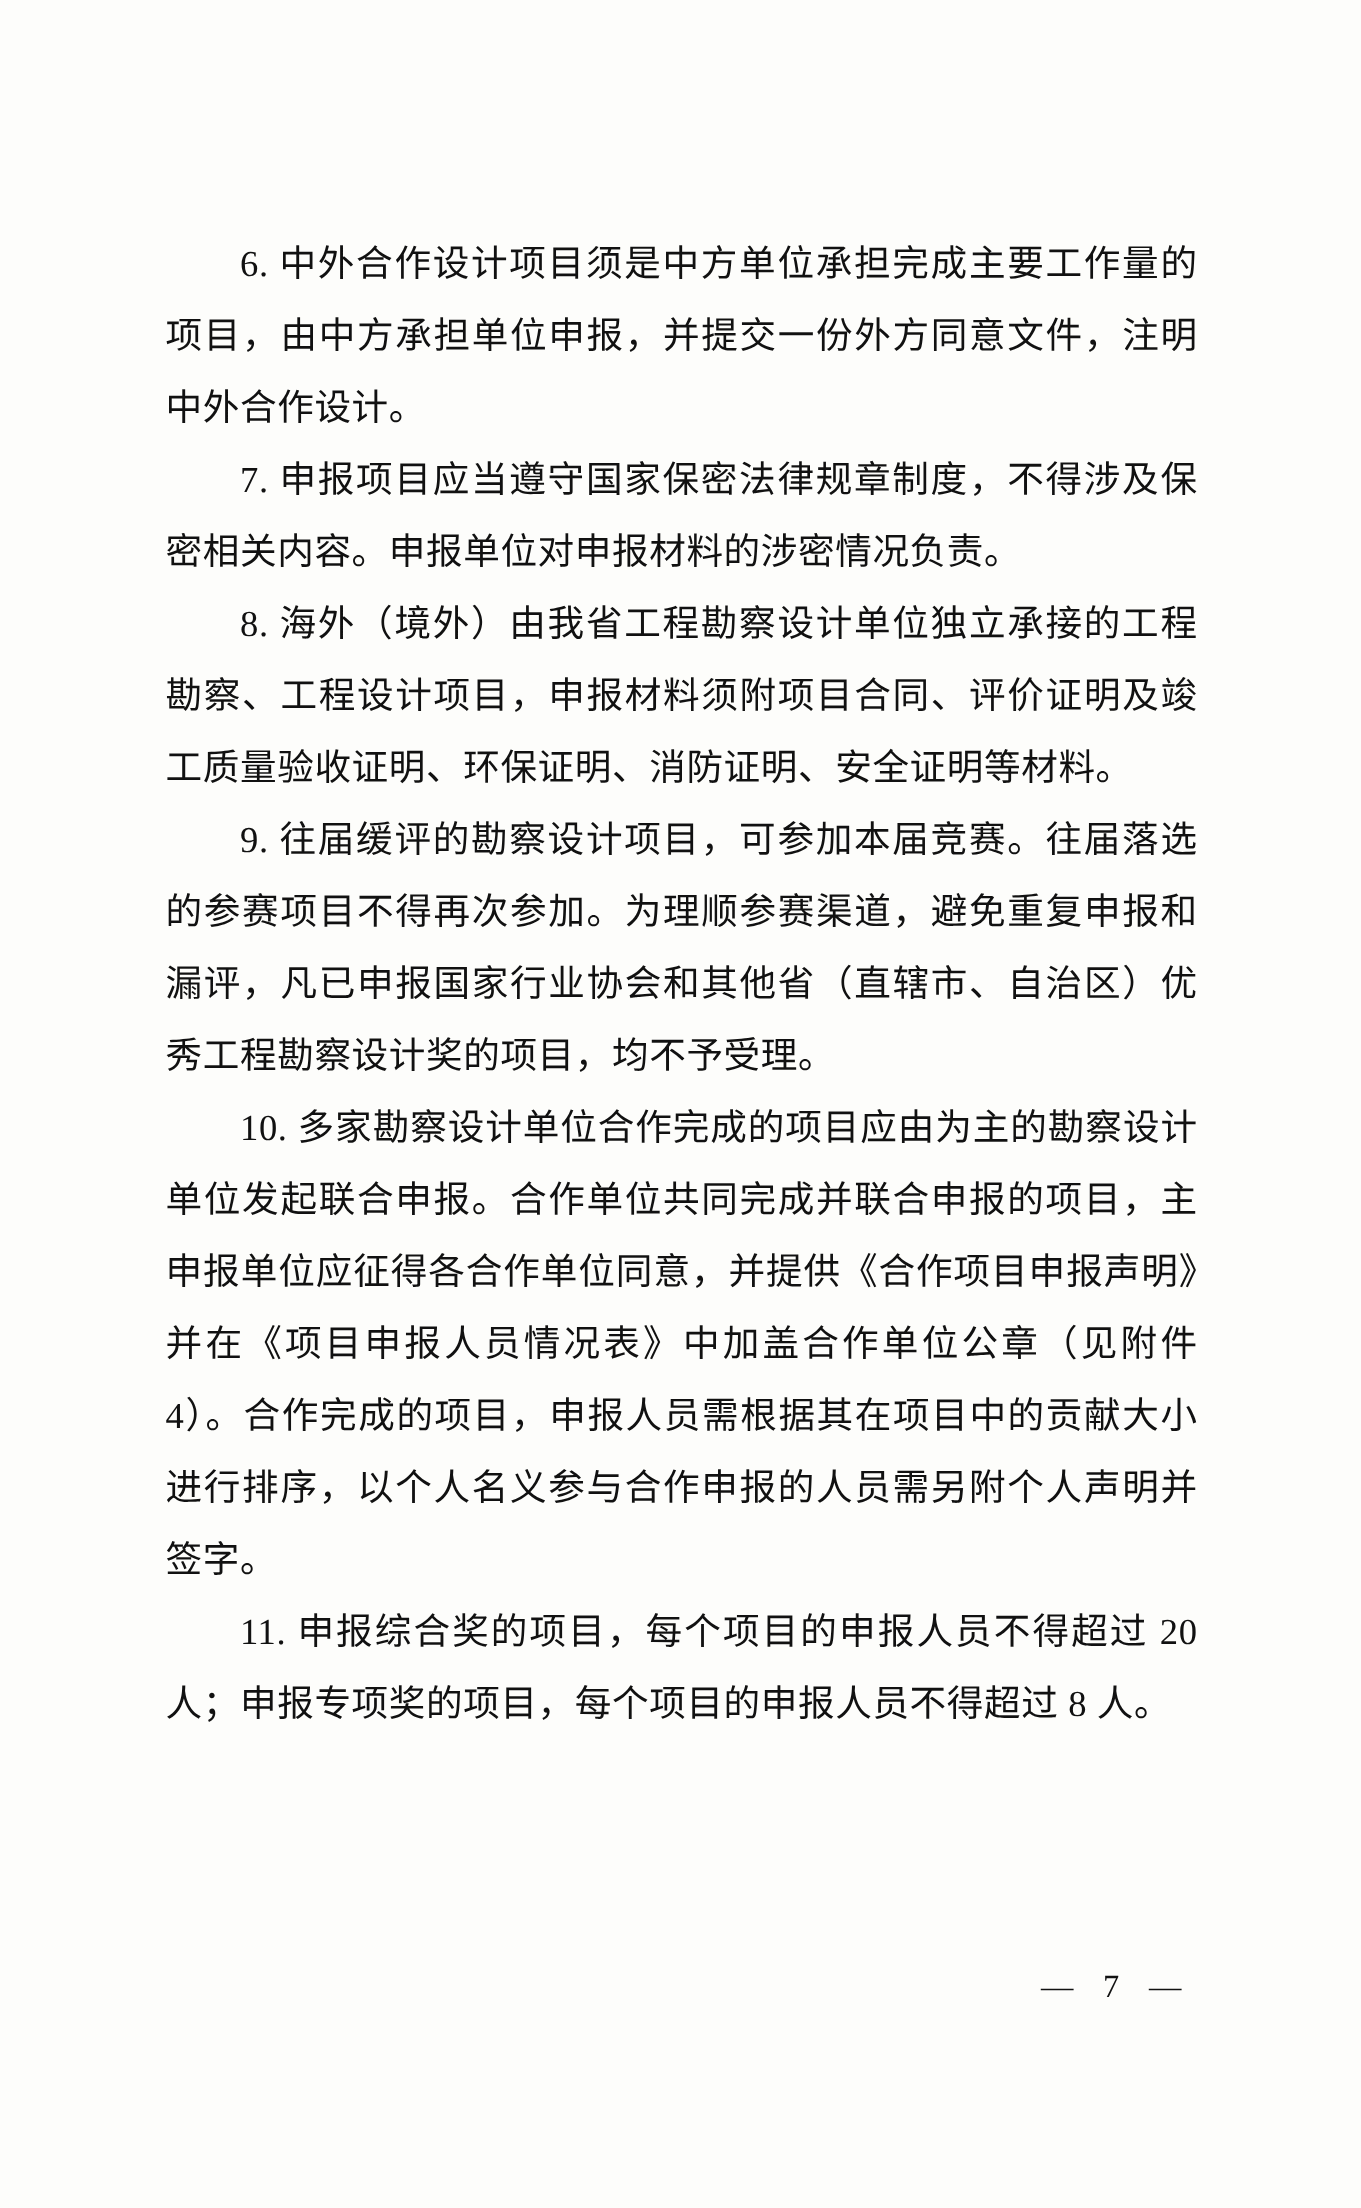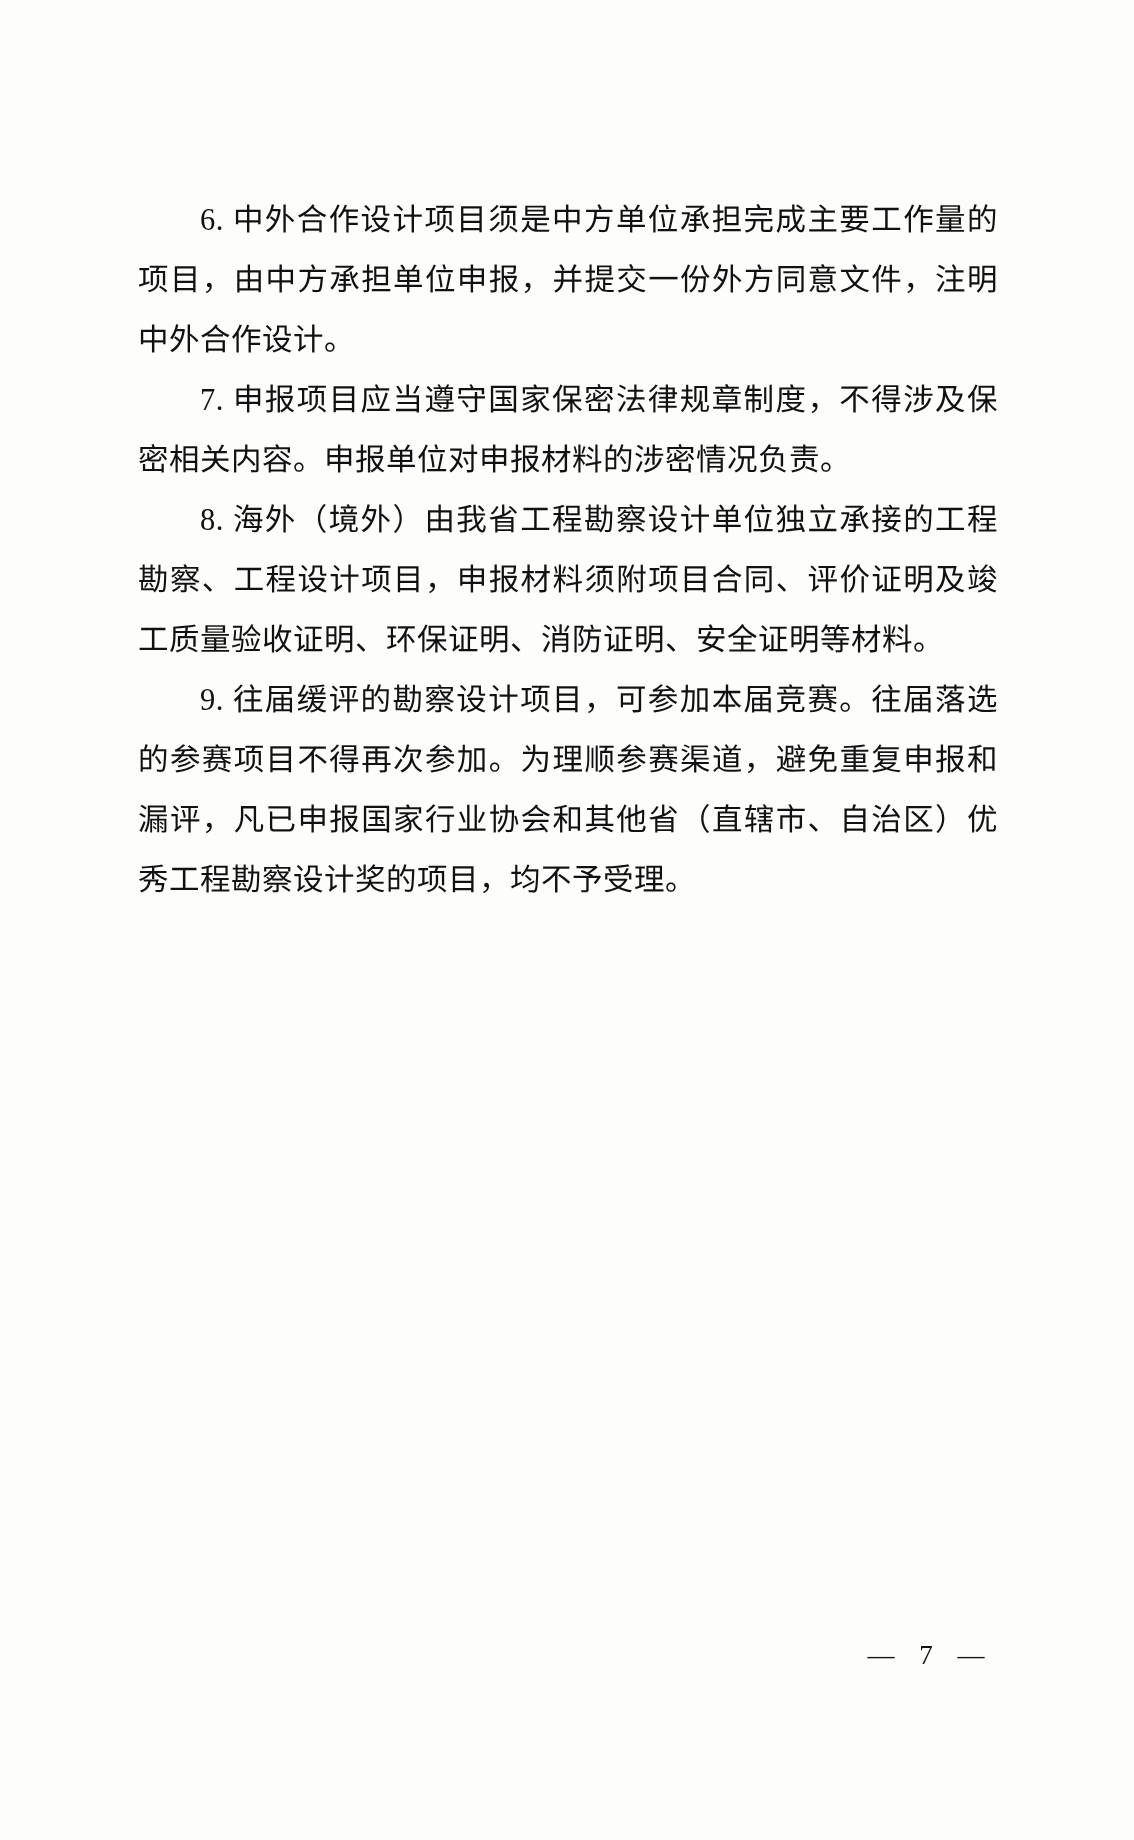--- a/index.html
+++ b/index.html
@@ -70,20 +70,22 @@
 </style>
 </head>
 <body>
 
 <div class="page">
   <div class="content">
     <p class="para">6. 中外合作设计项目须是中方单位承担完成主要工作量的项目，由中方承担单位申报，并提交一份外方同意文件，注明中外合作设计。</p>
     <p class="para">7. 申报项目应当遵守国家保密法律规章制度，不得涉及保密相关内容。申报单位对申报材料的涉密情况负责。</p>
     <p class="para">8. 海外（境外）由我省工程勘察设计单位独立承接的工程勘察、工程设计项目，申报材料须附项目合同、评价证明及竣工质量验收证明、环保证明、消防证明、安全证明等材料。</p>
     <p class="para">9. 往届缓评的勘察设计项目，可参加本届竞赛。往届落选的参赛项目不得再次参加。为理顺参赛渠道，避免重复申报和漏评，凡已申报国家行业协会和其他省（直辖市、自治区）优秀工程勘察设计奖的项目，均不予受理。</p>
+    <p class="para">10. 多家勘察设计单位合作完成的项目应由为主的勘察设计单位发起联合申报。合作单位共同完成并联合申报的项目，主申报单位应征得各合作单位同意，并提供《合作项目申报声明》并在《项目申报人员情况表》中加盖合作单位公章（见附件 4）。合作完成的项目，申报人员需根据其在项目中的贡献大小进行排序，以个人名义参与合作申报的人员需另附个人声明并签字。</p>
+    <p class="para">11. 申报综合奖的项目，每个项目的申报人员不得超过 20 人；申报专项奖的项目，每个项目的申报人员不得超过 8 人。</p>
   </div>
 
   <div class="footer">
     <span class="footer-inner">
       <span class="dash">—</span>
       <span class="pagenum">7</span>
       <span class="dash">—</span>
     </span>
   </div>
 </div>

